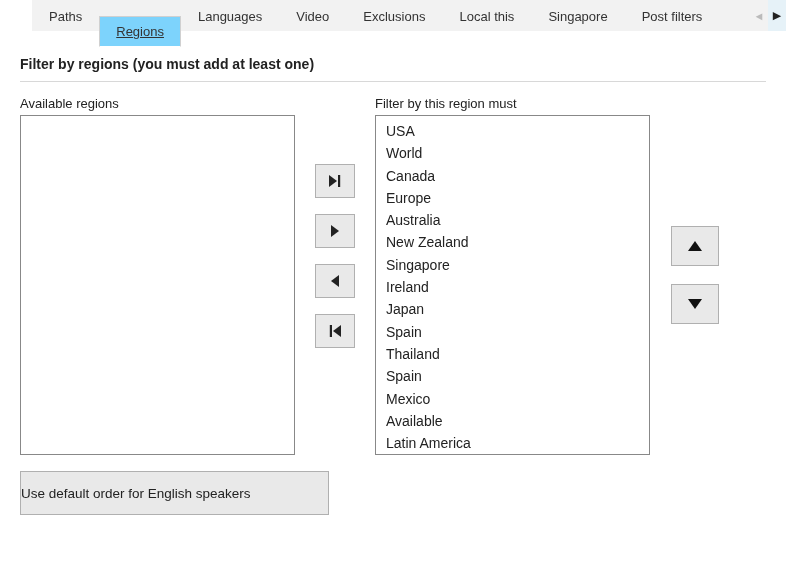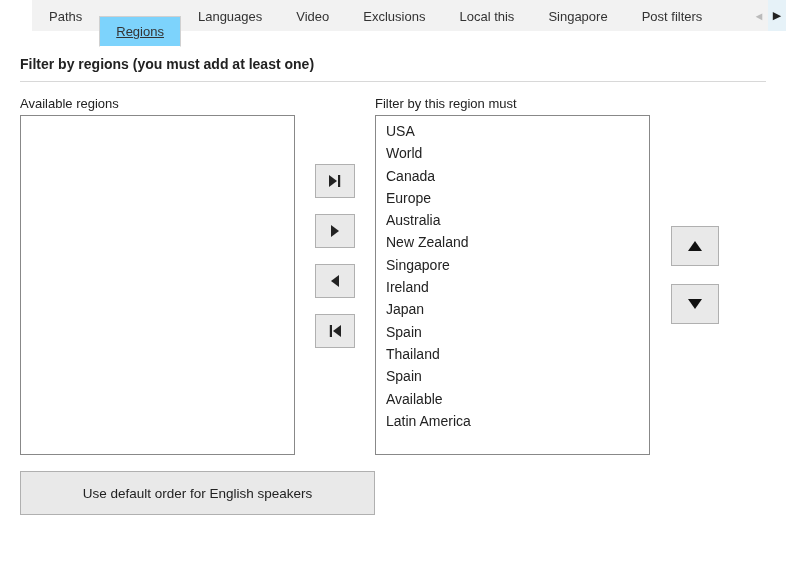--- a/index.html
+++ b/index.html
@@ -106,27 +106,27 @@
     display:flex;
     align-items:center;
     justify-content:center;
     cursor: default;
   }
   .sq-btn.big { width: 48px; height: 40px; }
   .sq-btn svg { display:block; }
 
   .default-btn {
     margin-top: 16px;
-    width: 355px;
+    width: 309px;
     height: 44px;
     border: 1px solid #b0b0b0;
     background: #e9e9e9;
     display:flex;
     align-items:center;
-    justify-content:center;
+    justify-content:flex-start;
     font-size: 13.5px;
   }
 
   
   .listbox::-webkit-scrollbar { width: 17px; }
   .listbox::-webkit-scrollbar-track { background: #f0f0f0; }
   .listbox::-webkit-scrollbar-thumb { background: #c8c8c8; }
   .listbox::-webkit-scrollbar-button {
     height: 17px;
     background: #f0f0f0;
@@ -222,20 +222,21 @@
           <div>Canada</div>
           <div>Europe</div>
           <div>Australia</div>
           <div>New Zealand</div>
           <div>Singapore</div>
           <div>Ireland</div>
           <div>Japan</div>
           <div>Spain</div>
           <div>Thailand</div>
           <div>Spain</div>
+          <div>Mexico</div>
           <div>Available</div>
           <div>Latin America</div>
         </div>
     </div>
 
     <div class="col-far-btns">
       <div class="sq-btn big">
         <span>
           <svg width="16" height="12" viewBox="0 0 16 12">
               <polygon points="8,1 15,11 1,11" fill="#111"></polygon>

